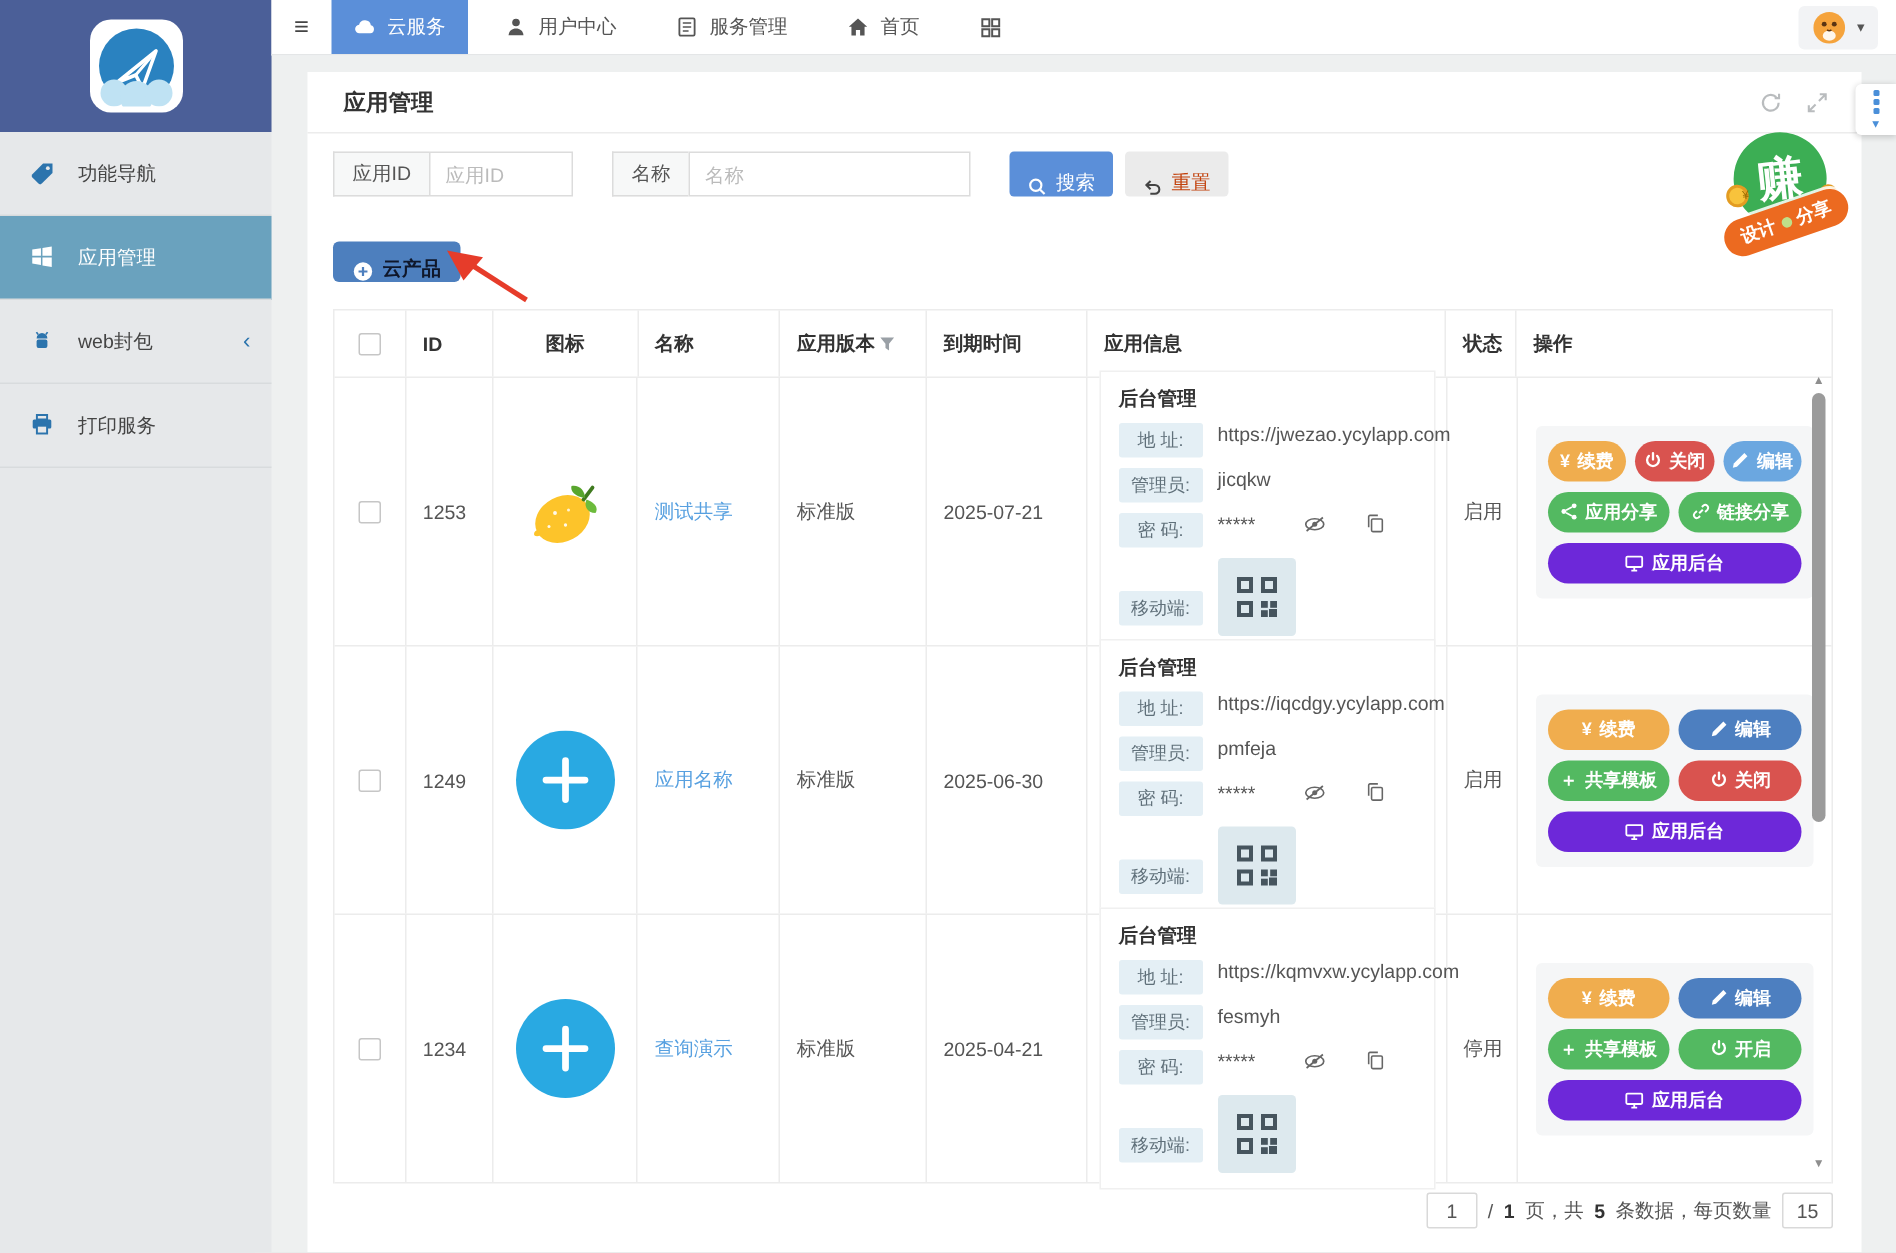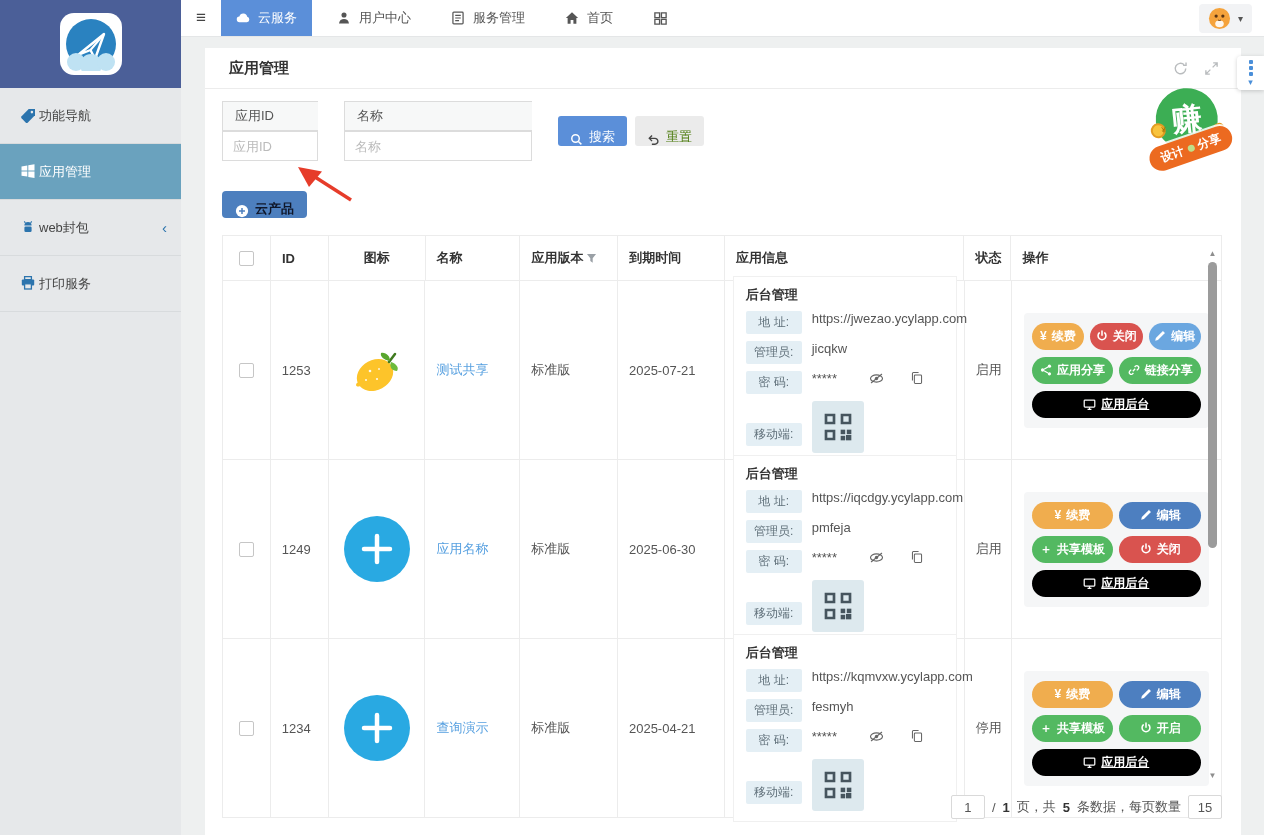--- a/index.html
+++ b/index.html
@@ -4,21 +4,21 @@
 <style>
   * { margin:0; padding:0; box-sizing:border-box; }
   html,body { background:#dfe1e2; }
   body { font-family:"Liberation Sans","DejaVu Sans",sans-serif; }
   .screen { position:relative; width:1264px; height:835px; background:#eef0f0; overflow:hidden; margin:0 auto; }
 
   
   .sidebar { position:absolute; left:0; top:0; width:181px; height:835px; background:#e6e8ea; }
   .side-head { height:88px; background:#4b5f98; display:flex; align-items:center; justify-content:center; }
   .logo-box { width:62px; height:62px; background:#fff; border-radius:14px; display:flex; align-items:center; justify-content:center; }
-  .side-item { height:56px; display:flex; align-items:center; padding:0 14px 0 20px; gap:2px; font-size:13px; color:#444; border-bottom:1px solid #d8dbdd; cursor:pointer; }
+  .side-item { height:56px; display:flex; align-items:center; padding:0 14px 0 20px; gap:15px; font-size:13px; color:#444; border-bottom:1px solid #d8dbdd; cursor:pointer; }
   .side-item .sicon { width:17px; height:17px; color:#2c74ad; flex:none; display:flex; }
   .side-item.active { background:#6aa2be; color:#fff; }
   .side-item.active .sicon { color:#fff; }
   .side-chevron { margin-left:auto; color:#2c74ad; font-size:15px; }
 
   
   .topnav { position:absolute; left:181px; top:0; width:1083px; height:37px; background:#fff; border-bottom:1px solid #e4e6e7; display:flex; align-items:stretch; }
   .burger { width:40px; display:flex; align-items:center; justify-content:center; color:#444; font-size:17px; cursor:pointer; }
   .tab { display:flex; align-items:center; gap:7px; padding:0 15px; margin:0 5px; font-size:13px; color:#555; cursor:pointer; }
   .tab .ticon { width:15px; height:15px; display:flex; color:#555; }
@@ -29,27 +29,27 @@
 
   
   .panel { position:absolute; left:205px; top:48px; width:1036px; height:787px; background:#fff; }
   .panel-head { height:41px; border-bottom:1px solid #ececec; display:flex; align-items:center; padding:0 22px 0 24px; }
   .panel-title { font-size:15px; font-weight:bold; color:#333; }
   .head-icons { margin-left:auto; display:flex; gap:16px; color:#b9bcbe; }
   .head-icons .hicon { width:15px; height:15px; display:flex; cursor:pointer; }
 
   
   .search-row { display:flex; align-items:center; margin:12px 0 0 17px; }
-  .igroup { display:flex;flex-direction:column; }
+  .igroup { display:flex; }
   .igroup .ilabel { border:1px solid #dcdcdc; border-right:none; background:#f7f8f8; color:#555; font-size:13px; padding:0 12px; height:30px; display:flex; align-items:center; }
   .igroup input { border:1px solid #dcdcdc; height:30px; padding:0 10px; font-size:13px; color:#555; outline:none; font-family:inherit; }
   .igroup input::placeholder { color:#bbb; }
   .btn { border:none; cursor:pointer; display:inline-flex; align-items:flex-end; gap:6px; font-family:inherit; }
   .btn-search { margin-left:26px; background:#5b8fd9; color:#fff; font-size:13px; height:30px; padding:0 12px; border-radius:3px; }
-  .btn-reset { margin-left:8px; background:#ebebeb; color:#4d7c0f; font-size:13px; height:30px; padding:0 12px; border-radius:3px; }
+  .btn-reset { margin-left:8px; background:#ebebeb; color:#c2410c; font-size:13px; height:30px; padding:0 12px; border-radius:3px; }
 
   
   .toolbar { margin:30px 0 0 17px; }
   .btn-cloud { background:#4d7fbe; color:#0f172a; font-size:13px; font-weight:bold; height:27px; padding:0 13px; border-radius:4px; }
 
   .arrow-anno { position:absolute; left:86px; top:110px; width:66px; height:46px; pointer-events:none; }
 
   
   .promo { position:absolute; right:12px; top:40px; width:80px; height:86px; transform:rotate(-6deg); cursor:pointer; }
   .promo-circle { position:absolute; left:8px; top:0; width:62px; height:62px; border-radius:50%; background:#3cae54; display:flex; align-items:center; justify-content:center; color:#fff; font-size:30px; font-weight:bold; }
@@ -96,21 +96,21 @@
   .acts { width:100%; background:#f5f6f7; border-radius:4px; padding:10px 8px; }
   .brow { display:flex; gap:6px; }
   .brow + .brow { margin-top:7px; }
   .pill { flex:1; border:none; cursor:pointer; height:27px; border-radius:14px; color:#fff; font-size:12px; font-weight:bold; display:inline-flex; align-items:center; justify-content:center; gap:5px; font-family:inherit; }
   .pill .picon { display:flex; }
   .b-orange { background:#f0ad4e; }
   .b-red { background:#d9534f; }
   .b-bluel { background:#6ba7e0; }
   .b-blue { background:#4d7fc0; }
   .b-green { background:#53b961;align-items:center; }
-  .b-sky { background:#000000;text-decoration:underline; }
+  .b-sky { background:#6d28d9; }
 
   
   .vscroll { position:absolute; left:1001px; top:200px; width:13px; height:534px; }
   .vs-up, .vs-down { position:absolute; left:0; width:13px; height:12px; color:#8e8e8e; font-size:8px; text-align:center; line-height:12px; cursor:pointer; }
   .vs-up { top:0; } .vs-down { bottom:0; }
   .vs-thumb { position:absolute; left:2px; top:14px; width:9px; height:286px; background:#9b9b9b; border-radius:5px; cursor:pointer; }
 
   
   .pager { position:absolute; right:19px; top:747px; display:flex; align-items:center; gap:7px; font-size:13px; color:#555; }
   .pager b { color:#333; }

